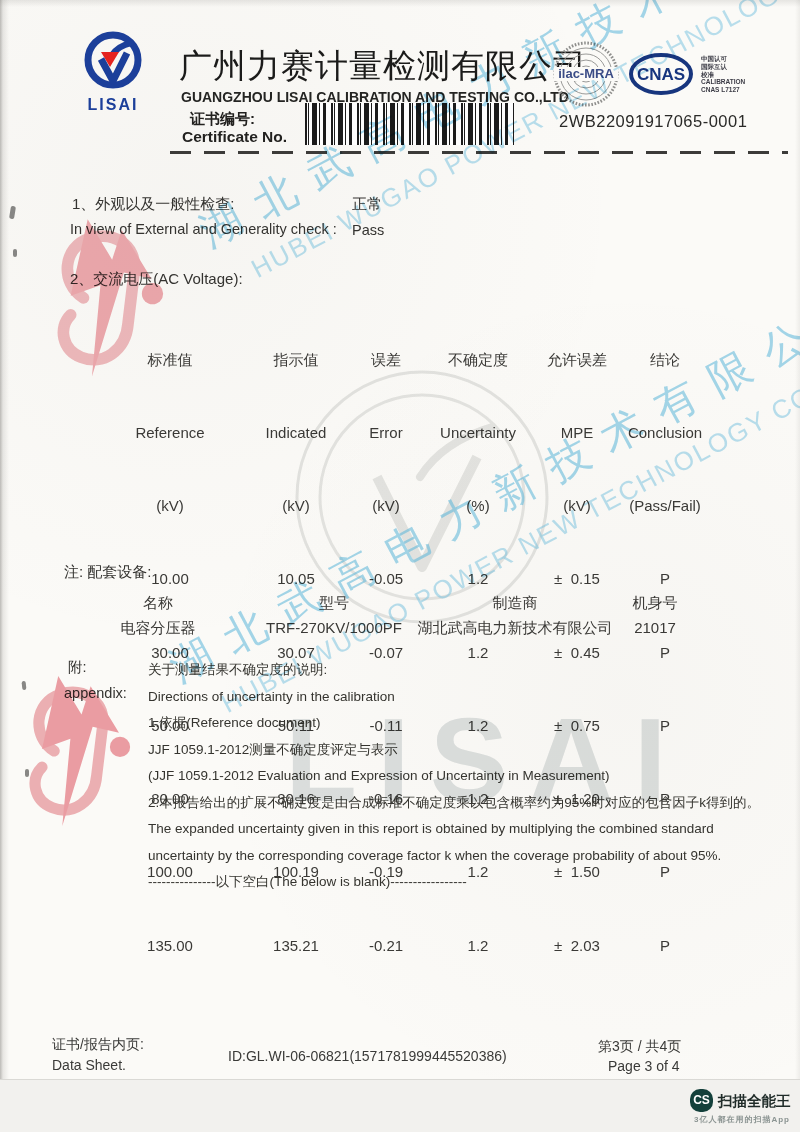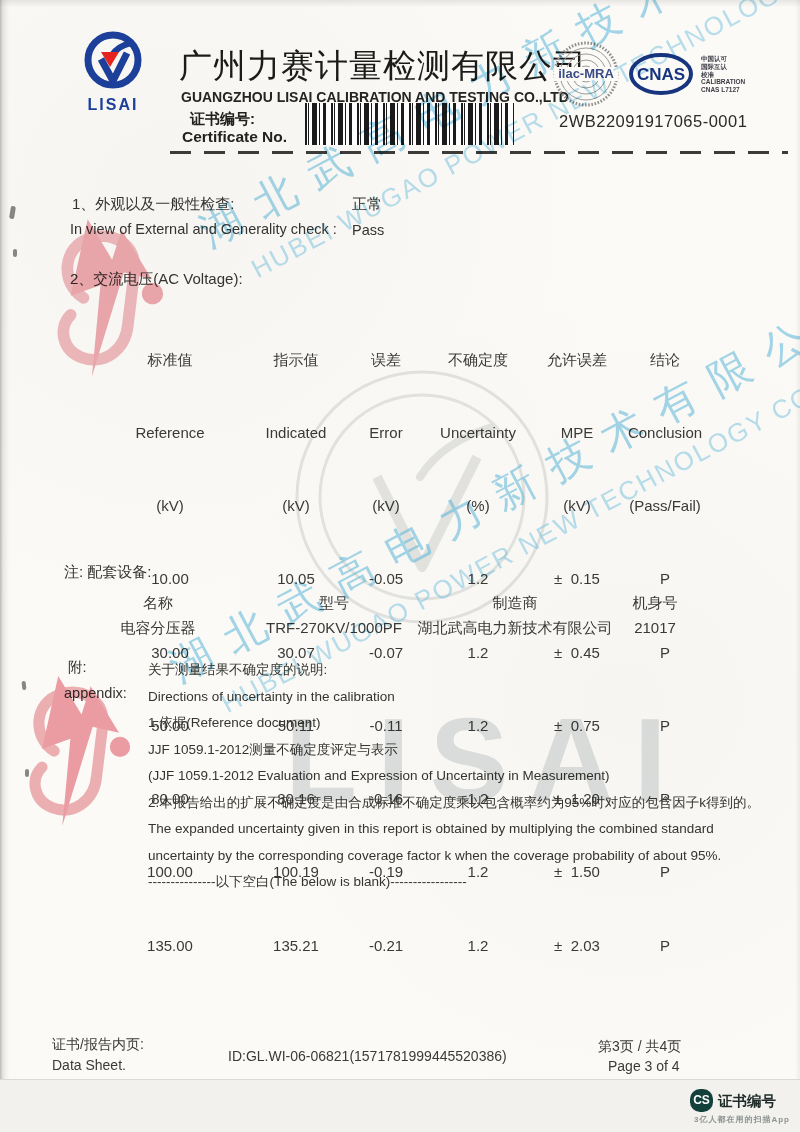--- a/index.html
+++ b/index.html
@@ -244,16 +244,16 @@
       <div class="wm-cn">湖北武高电力新技术有限公司</div>
       <div class="wm-en">HUBEI WUGAO POWER NEW TECHNOLOGY CO.,LTD</div>
     </div>
     <div class="wm-band" style="left:533px;top:503px">
       <div class="wm-cn">湖北武高电力新技术有限公司</div>
       <div class="wm-en">HUBEI WUGAO POWER NEW TECHNOLOGY CO.,LTD</div>
     </div>
   </div>
 
   <div class="abs cs-badge">CS</div>
-  <div class="abs cs-name">证书编号</div>
+  <div class="abs cs-name">扫描全能王</div>
   <div class="abs cs-tag">3亿人都在用的扫描App</div>
 
 </div>
 
 </body></html>

